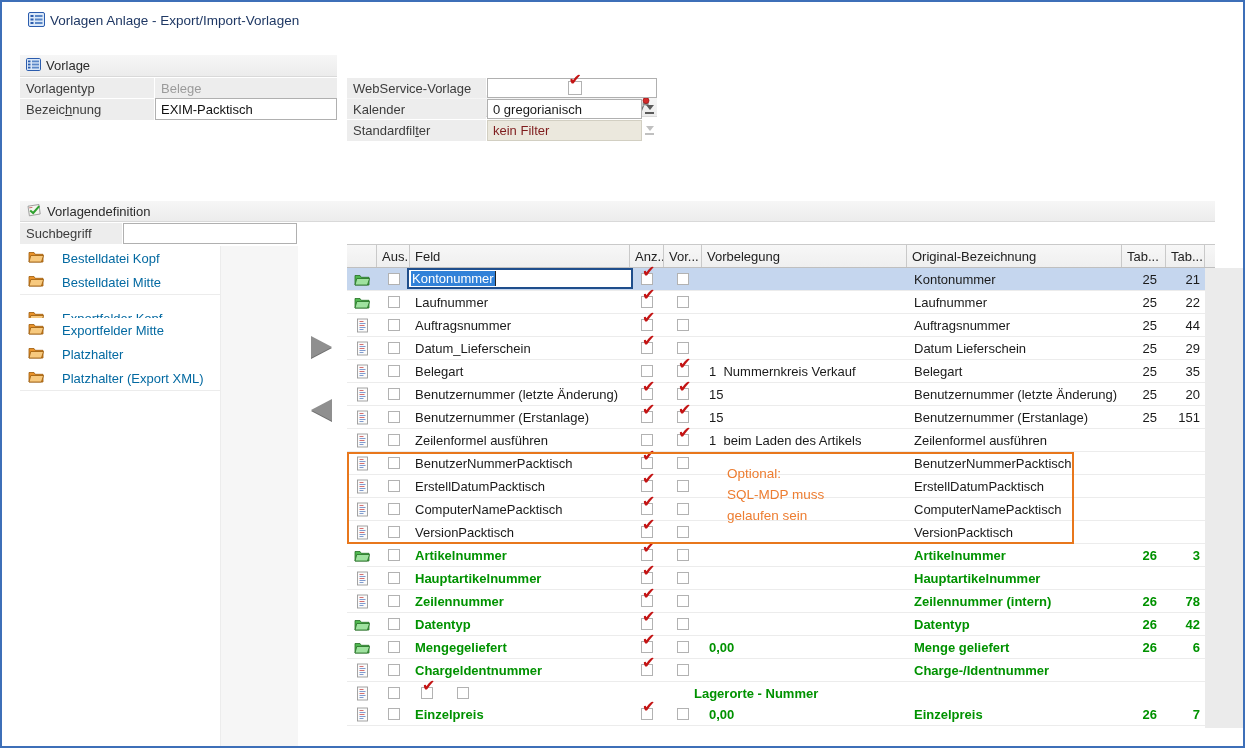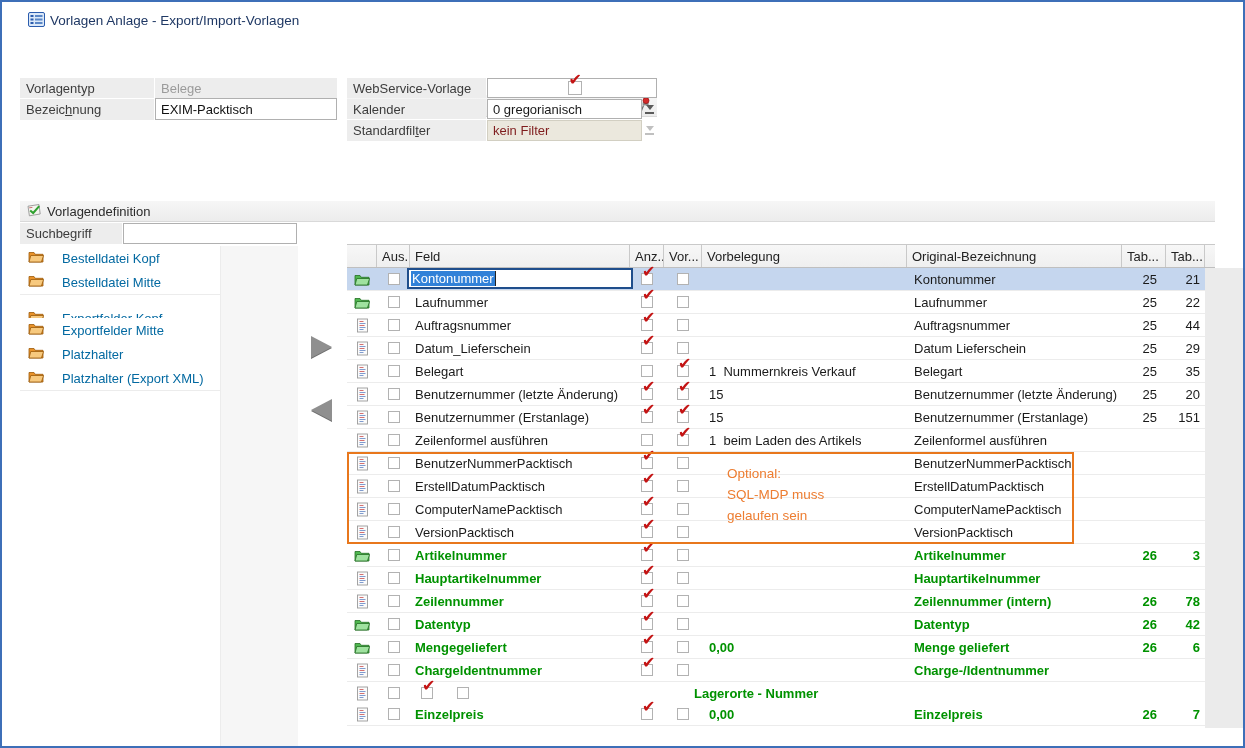--- a/index.html
+++ b/index.html
@@ -87,20 +87,32 @@
         <rect x="2.5" y="3" width="3" height="2" fill="#2b5cad"></rect>
         <rect x="7" y="3" width="7.5" height="2" fill="#5b87c7"></rect>
         <rect x="2.5" y="6.5" width="3" height="2" fill="#2b5cad"></rect>
         <rect x="7" y="6.5" width="7.5" height="2" fill="#5b87c7"></rect>
         <rect x="2.5" y="10" width="3" height="2" fill="#2b5cad"></rect>
         <rect x="7" y="10" width="7.5" height="2" fill="#5b87c7"></rect>
       </svg>
   </span>
   <span class="abs title-text">Vorlagen Anlage - Export/Import-Vorlagen</span>
 
+  <div class="abs band" style="left:18px;top:53px;width:317px;height:22px;">
+    <span><svg width="15" height="13" viewBox="0 0 15 13">
+          <rect x="0.5" y="0.5" width="14" height="12" rx="1.2" fill="#dbe8f8" stroke="#2b5cad"></rect>
+          <rect x="2" y="2.5" width="2.5" height="1.8" fill="#2b5cad"></rect>
+          <rect x="6" y="2.5" width="7" height="1.8" fill="#5b87c7"></rect>
+          <rect x="2" y="5.6" width="2.5" height="1.8" fill="#2b5cad"></rect>
+          <rect x="6" y="5.6" width="7" height="1.8" fill="#5b87c7"></rect>
+          <rect x="2" y="8.7" width="2.5" height="1.8" fill="#2b5cad"></rect>
+          <rect x="6" y="8.7" width="7" height="1.8" fill="#5b87c7"></rect>
+        </svg></span>
+    <span class="t">Vorlage</span>
+  </div>
   <div class="abs lbl" style="left:18px;top:76px;width:134px;height:20px;">Vorlagentyp</div>
   <div class="abs val-dis" style="left:153px;top:76px;width:182px;height:20px;">Belege</div>
   <div class="abs lbl" style="left:18px;top:97px;width:134px;height:21px;">
     <span>Bezeic</span>
       <span class="mn">h</span>
       <span>nung</span>
   </div>
   <input class="abs val-input" style="left: 153px; top: 96px; width: 182px; height: 22px;" value="EXIM-Packtisch">
 
   <div class="abs band" style="left:345px;top:53px;width:310px;height:22px;margin-top:40px;">

